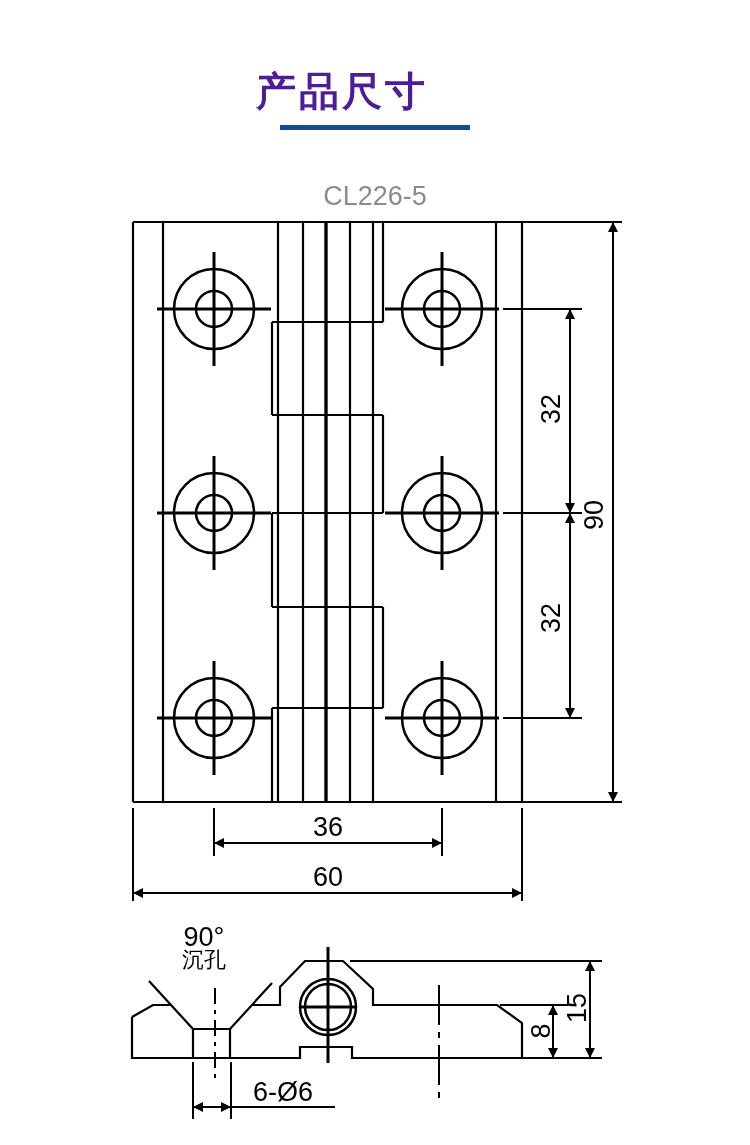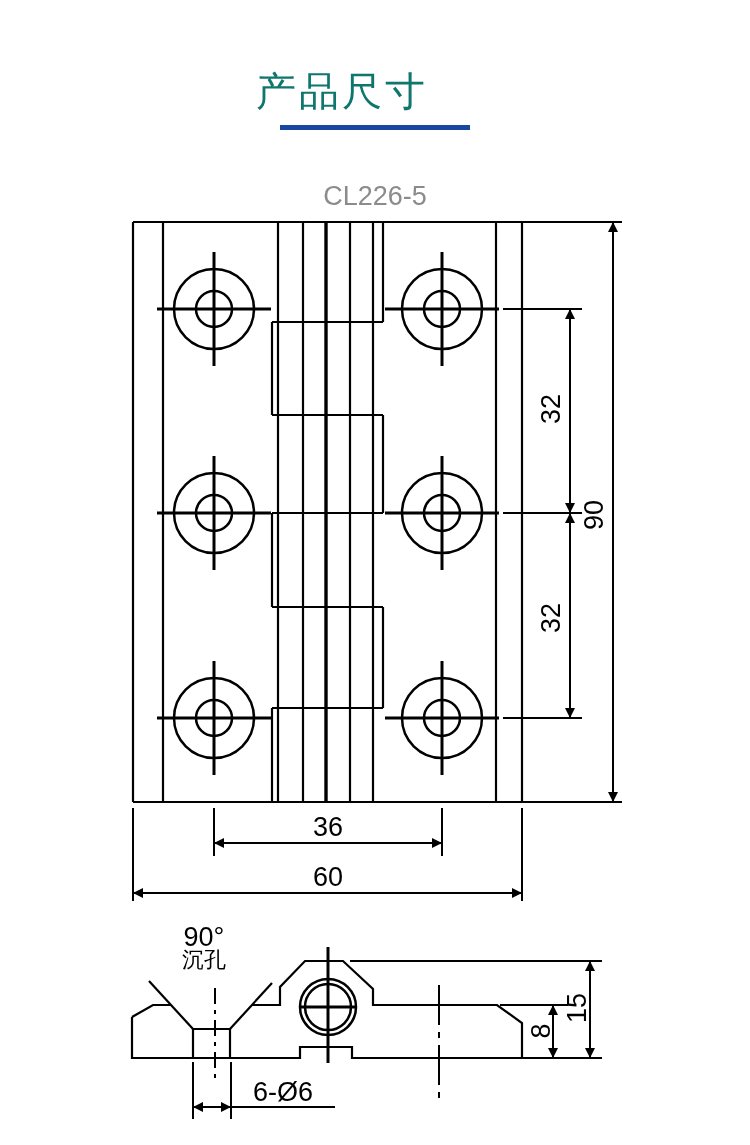--- a/index.html
+++ b/index.html
@@ -2,22 +2,22 @@
 <html><head>
 <meta charset="utf-8">
 <style>
   html,body{margin:0;padding:0;}
   body{
     width:750px;height:1145px;position:relative;background:#ffffff;
     font-family:"Liberation Sans","DejaVu Sans",sans-serif;overflow:hidden;
   }
   .page-title{
     position:absolute;top:64px;left:0;width:684px;margin:0;
-    text-align:center;font-size:40px;font-weight:400;letter-spacing:3px;
-    color:#0f766e;
+    text-align:center;font-size:40px;font-weight:700;letter-spacing:3px;
+    color:#4c1d95;
   }
   .title-underline{
     position:absolute;left:280px;top:125px;width:190px;height:5px;
     background:#17479e;
   }
   svg{position:absolute;left:0;top:0;}
   svg text{
     font-family:"Liberation Sans","DejaVu Sans",sans-serif;
     fill:#000;stroke:none;
   }

